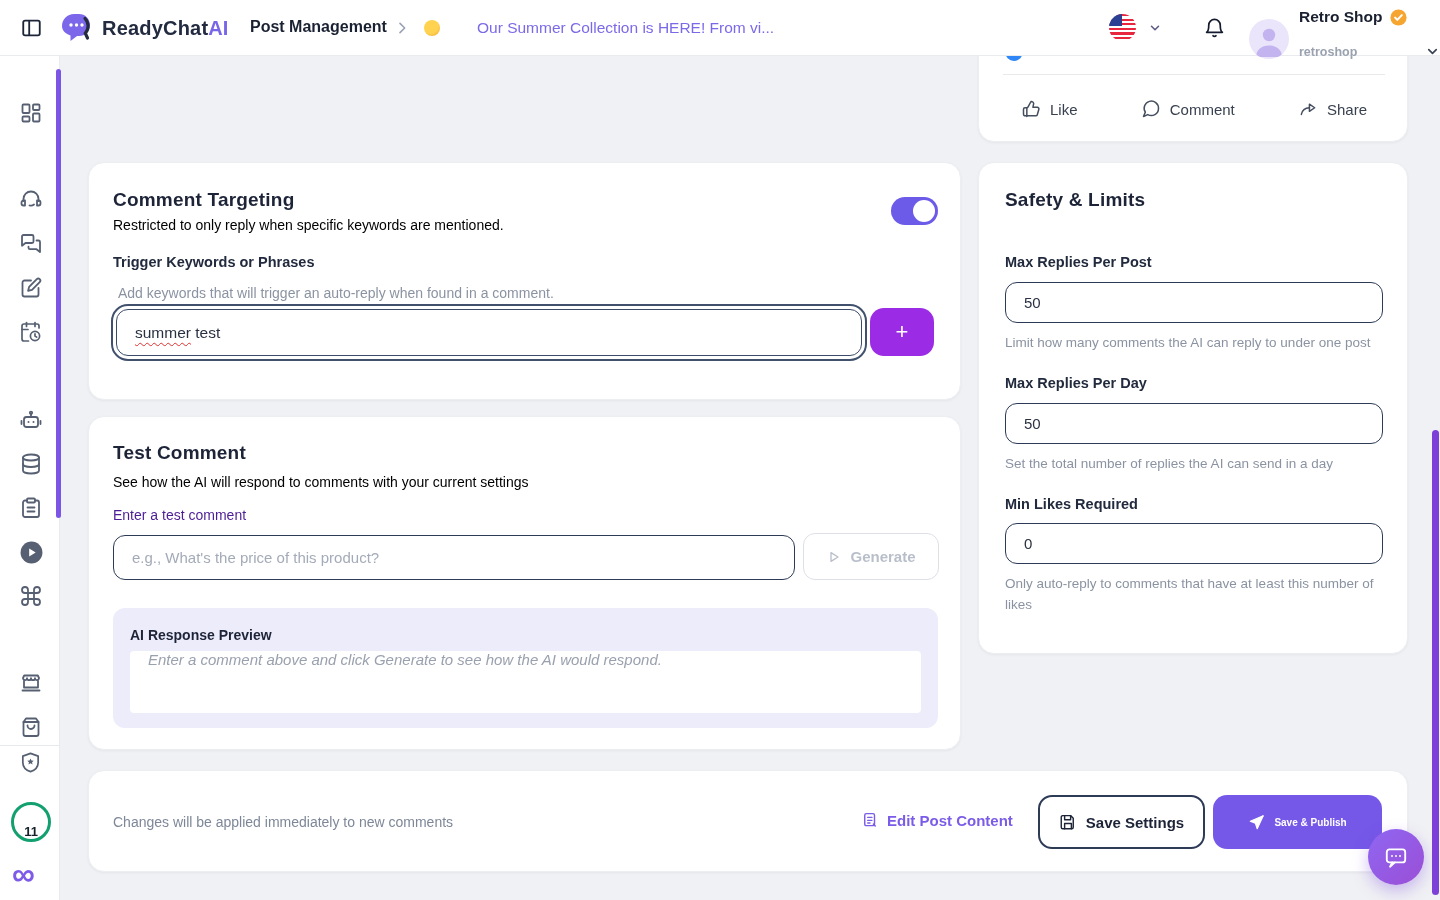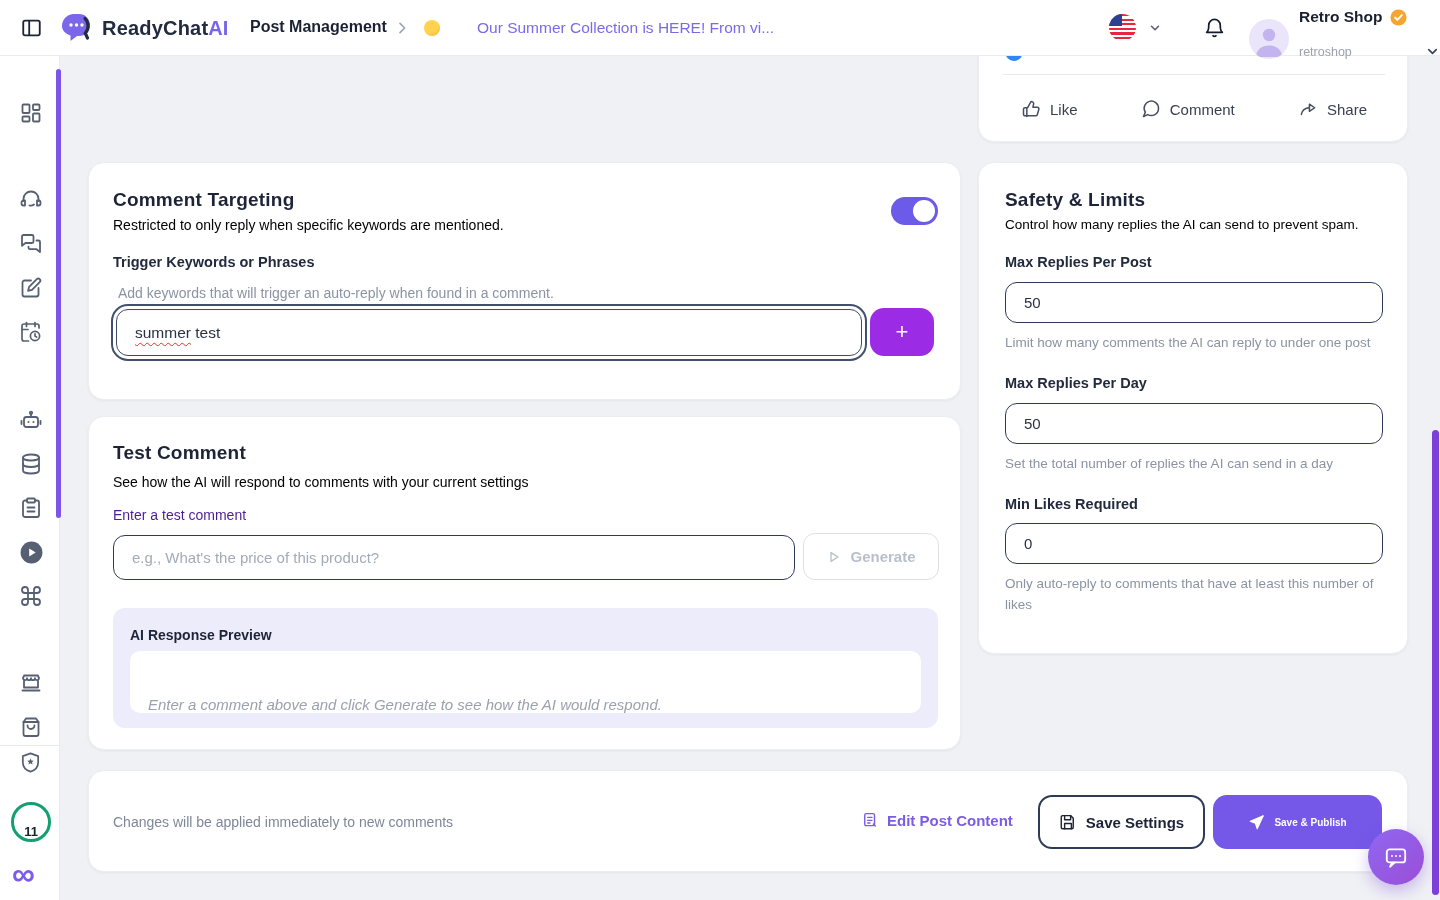--- a/index.html
+++ b/index.html
@@ -9,21 +9,21 @@
   svg { display:block; }
 
   
   #header { position:absolute; left:0; top:0; width:1440px; height:56px; background:#fff; border-bottom:1px solid #e9ebef; z-index:20; }
   .brand-primary { font-size:20px; font-weight:700; color:#232b40; letter-spacing:.2px; }
   .brand-accent  { font-size:20px; font-weight:700; color:#7866e9; }
   .crumb-section { font-size:16px; font-weight:700; color:#1a2132; }
   .crumb-title   { font-size:15.5px; font-weight:500; color:#7b6ae8; white-space:nowrap;margin-left:28px; }
   .sun-dot { width:16px; height:16px; border-radius:50%; background:radial-gradient(circle at 40% 35%, #ffd34f 0 55%, #f2992e 100%); display:inline-block; }
   .user-name { font-size:15.5px; font-weight:700; color:#1a2030; }
-  .user-handle { font-size:12.5px; color:#9aa2af; margin-top:19px; }
+  .user-handle { font-size:12.5px; color:#9aa2af; margin-top:19px;font-weight:bold; }
   .avatar { width:40px; height:40px; border-radius:50%; background:#eae5fa; overflow:hidden; }
   .flag { width:27px; height:27px; border-radius:50%; overflow:hidden; position:relative; background:repeating-linear-gradient(180deg,#e8273f 0 2.3px,#ffffff 2.3px 4.6px); }
   .flag .canton { position:absolute; left:0; top:0; width:13px; height:12px; background:#2b3f93; }
 
   
   #sidebar { position:absolute; left:0; top:56px; width:60px; height:844px; background:#fff; border-right:1px solid #e9ebef; z-index:10; }
   .side-icon { position:absolute; left:19px; width:24px; height:24px; color:#566072; cursor:pointer; }
   .side-divider { position:absolute; left:0; top:689px; width:60px; height:1px; background:#e6e9ee; }
   .side-thumb { position:absolute; left:56px; top:13px; width:5px; height:449px; background:#7d55e6; border-radius:3px; }
   .ring-badge { position:absolute; left:11px; top:746px; width:40px; height:40px; border-radius:50%; border:3.5px solid #12a06f; background:#fff; display:flex; align-items:flex-end; justify-content:center; font-size:13px; font-weight:700; color:#17202c; }
@@ -43,21 +43,21 @@
   .misspell { text-decoration:underline wavy #e03131 1px; text-underline-offset:4px; }
   .plus-btn { background:#9b2be4; border:none; border-radius:14px; color:#fff; font-size:22px; font-weight:500; cursor:pointer; display:flex; align-items:center; justify-content:center; }
 
   .text-input { border:1.5px solid #2e3b57; border-radius:12px; background:#fff; font-size:15px; color:#2a3142; padding-left:18px; font-family:"Liberation Sans",sans-serif; }
   .text-input::placeholder { color:#a4abb8; }
 
   .gen-btn { border:1.5px solid #dde0e6; background:#fff; border-radius:12px; color:#b9bfca; font-size:15px; font-weight:600; display:flex; align-items:center; justify-content:center; gap:8px; cursor:default; }
 
   .preview-panel { background:#edecfa; border-radius:12px; }
   .preview-title { font-size:14px; font-weight:700; color:#1d2438; }
-  .preview-box { background:#fff; border-radius:10px; display:flex; align-items:flex-end; padding-left:18px; }
+  .preview-box { background:#fff; border-radius:4px; display:flex; align-items:flex-start; padding-left:18px; }
   .preview-text { font-size:15px; font-style:italic; color:#9aa1ae; }
 
   .action-item { display:flex; align-items:center; gap:9px; color:#39404f; font-size:15px; font-weight:500; cursor:pointer; }
   .action-item svg { color:#454e5f; }
 
   .link-purple { display:flex; align-items:center; gap:8px; color:#7b5ce8; font-size:15px; font-weight:600; cursor:pointer; }
   .btn-outline { background:#fff; border:2px solid #2e3b57; border-radius:14px; color:#1d2438; font-size:15px; font-weight:600; display:flex; align-items:center; justify-content:center; gap:9px; cursor:pointer; }
   .btn-solid { background:#7558e8; border:none; border-radius:14px; color:#fff; font-size:10px; font-weight:700; display:flex; align-items:center; justify-content:center; gap:9px; cursor:pointer; }
 
   .fab { position:absolute; left:1368px; top:829px; width:56px; height:56px; border-radius:50%; background:linear-gradient(135deg,#8f67f2,#9b4ed6); box-shadow:0 6px 16px rgba(120,70,220,.35); display:flex; align-items:center; justify-content:center; cursor:pointer; z-index:30; }
@@ -293,21 +293,20 @@
   <div class="preview-panel abs" style="left:24px;top:191px;width:825px;height:120px;">
     <div class="abs preview-title" style="left:17px;top:19px;">AI Response Preview</div>
     <div class="preview-box abs" style="left:17px;top:43px;width:791px;height:62px;">
       <span class="preview-text">Enter a comment above and click Generate to see how the AI would respond.</span>
     </div>
   </div>
 </div>
 
 <div class="card" style="left:978px;top:162px;width:430px;height:492px;">
   <div class="abs h2" style="left:26px;top:26px;">Safety &amp; Limits</div>
-  <div class="abs sub" style="left:26px;top:54px;width:380px;font-size:13.5px;">Control how many replies the AI can send to prevent spam.</div>
 
   <div class="abs lbl" style="left:26px;top:91px;">Max Replies Per Post</div>
   <input class="text-input abs" style="left: 26px; top: 119px; width: 378px; height: 41px;" value="50">
   <div class="abs help" style="left:26px;top:170px;width:380px;">Limit how many comments the AI can reply to under one post</div>
 
   <div class="abs lbl" style="left:26px;top:212px;">Max Replies Per Day</div>
   <input class="text-input abs" style="left: 26px; top: 240px; width: 378px; height: 41px;" value="50">
   <div class="abs help" style="left:26px;top:291px;width:380px;">Set the total number of replies the AI can send in a day</div>
 
   <div class="abs lbl" style="left:26px;top:333px;">Min Likes Required</div>

